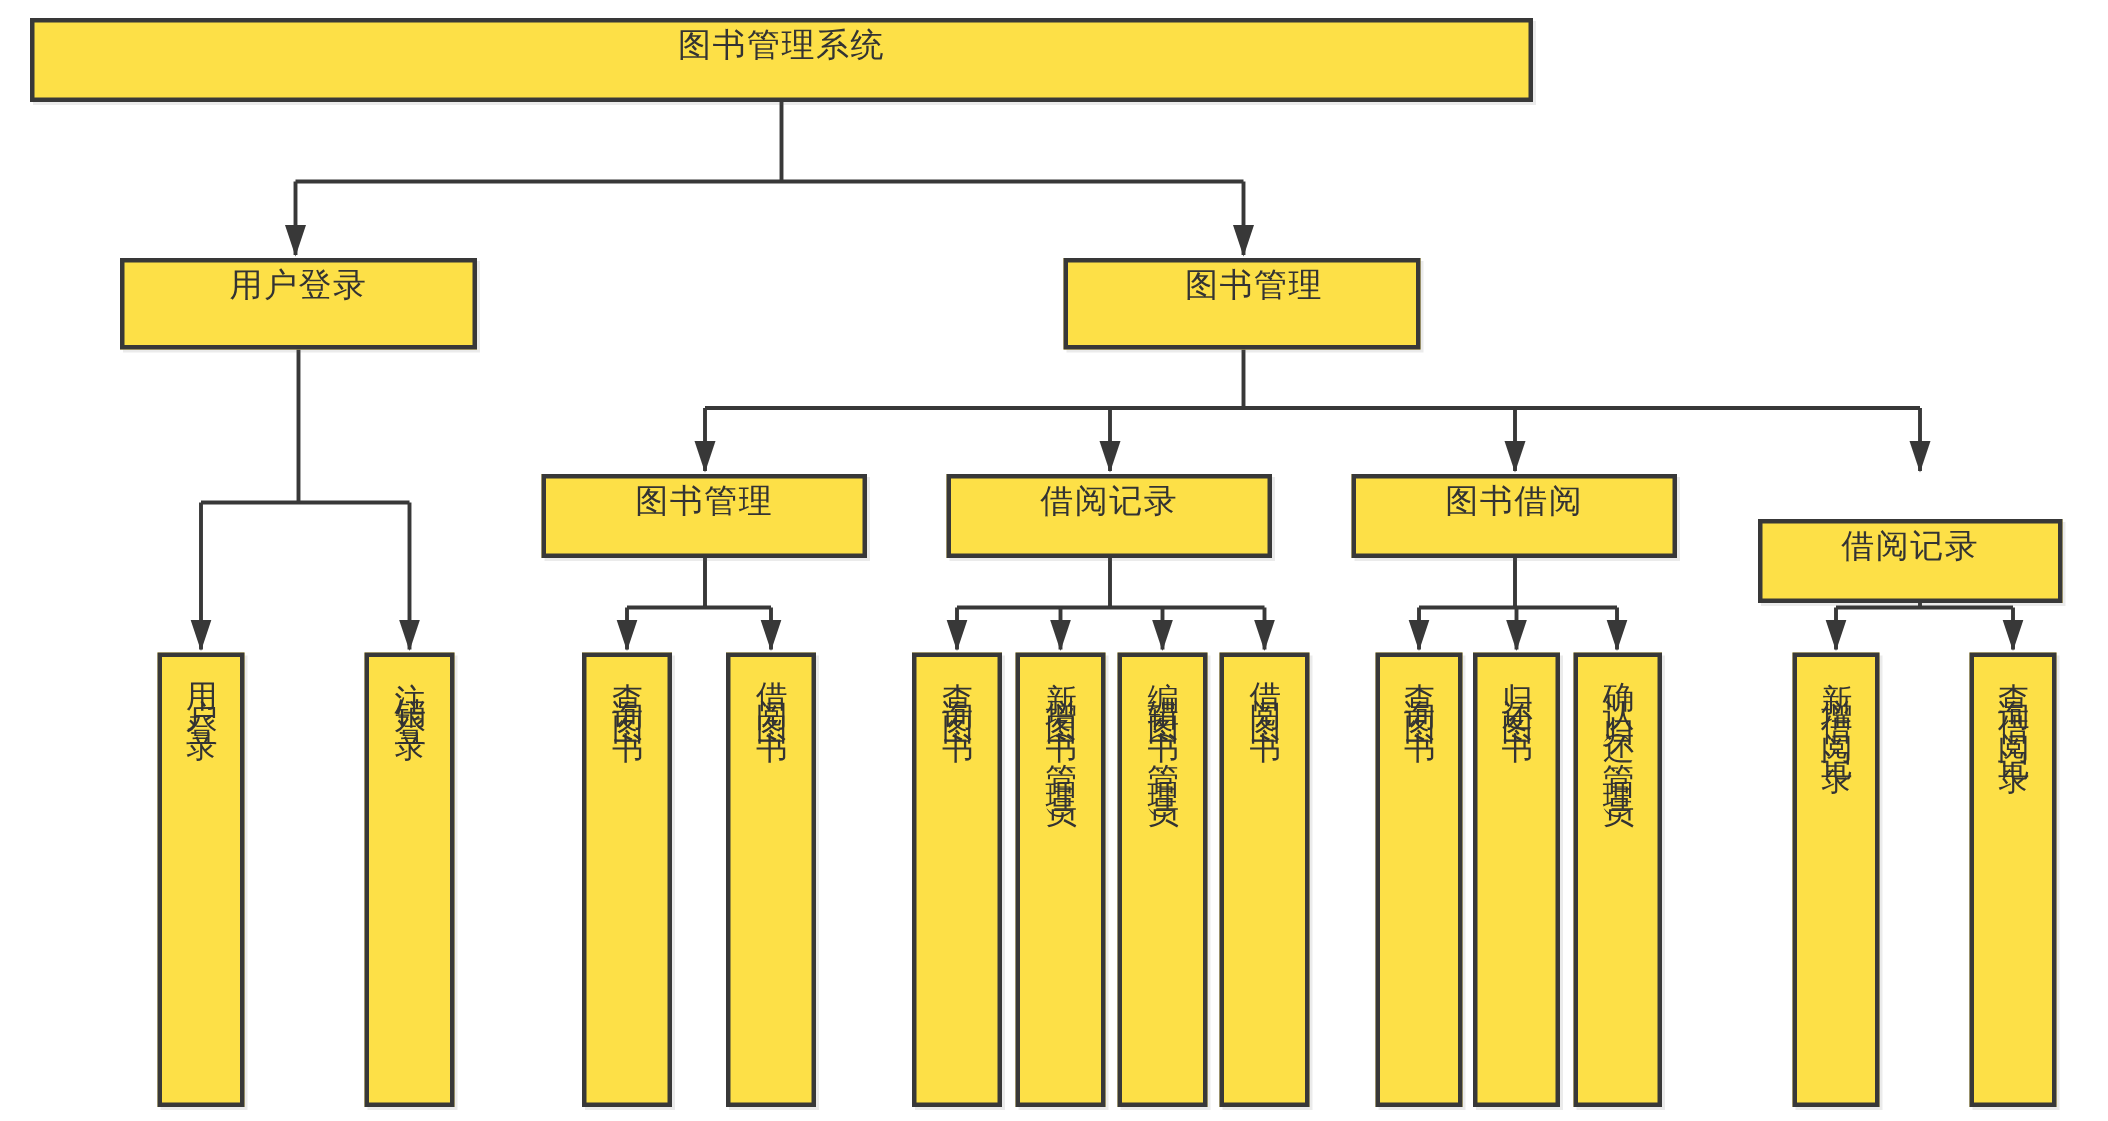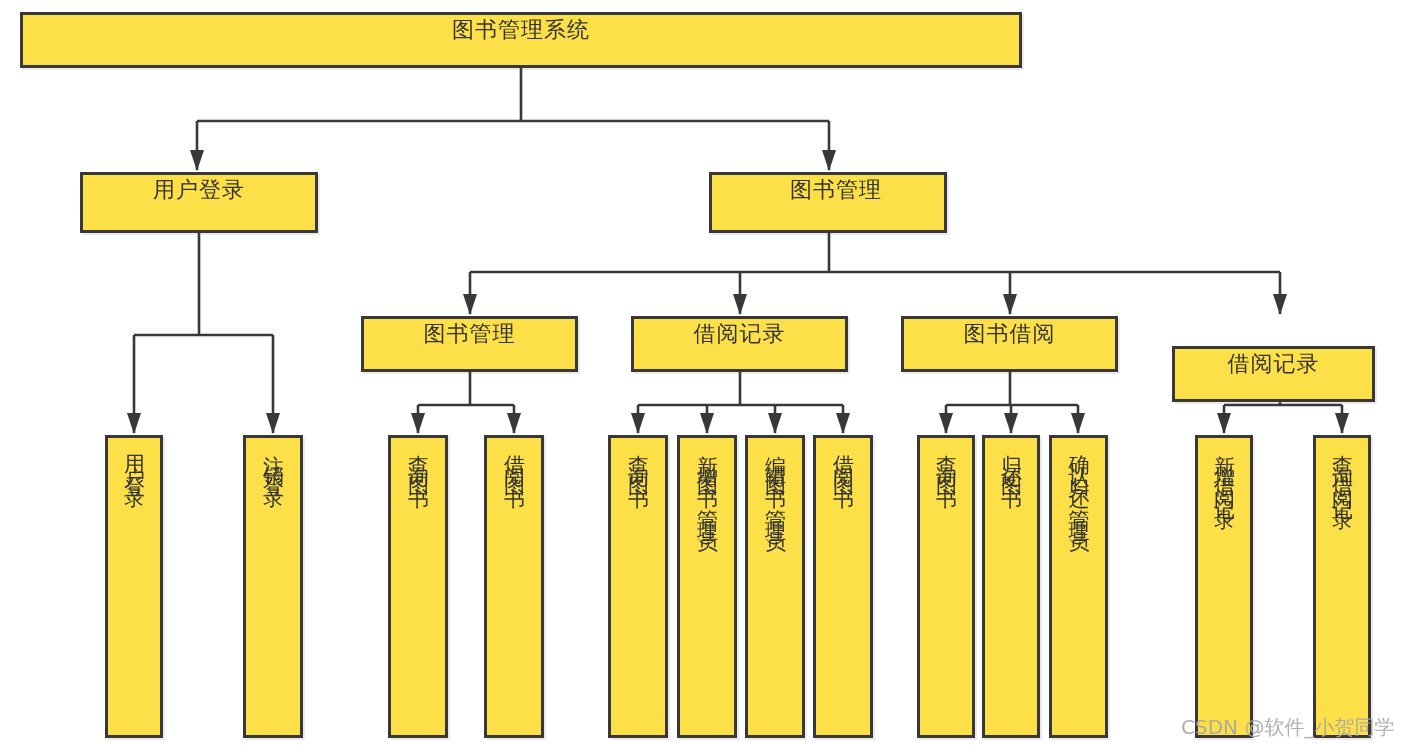--- a/index.html
+++ b/index.html
@@ -162,15 +162,14 @@
     <span class="v-label">确认归还（管理员）</span>
   </div>
 
   <div class="node v-node" style="left:1195px;top:435px;width:58px;height:303px;">
     <span class="v-label">新增借阅记录</span>
   </div>
   <div class="node v-node" style="left:1313px;top:435px;width:58px;height:303px;">
     <span class="v-label">查询借阅记录</span>
   </div>
 
-  <div class="watermark">CSDN @软件_小贺同学</div>
 
 </div>
 
 </body></html>

